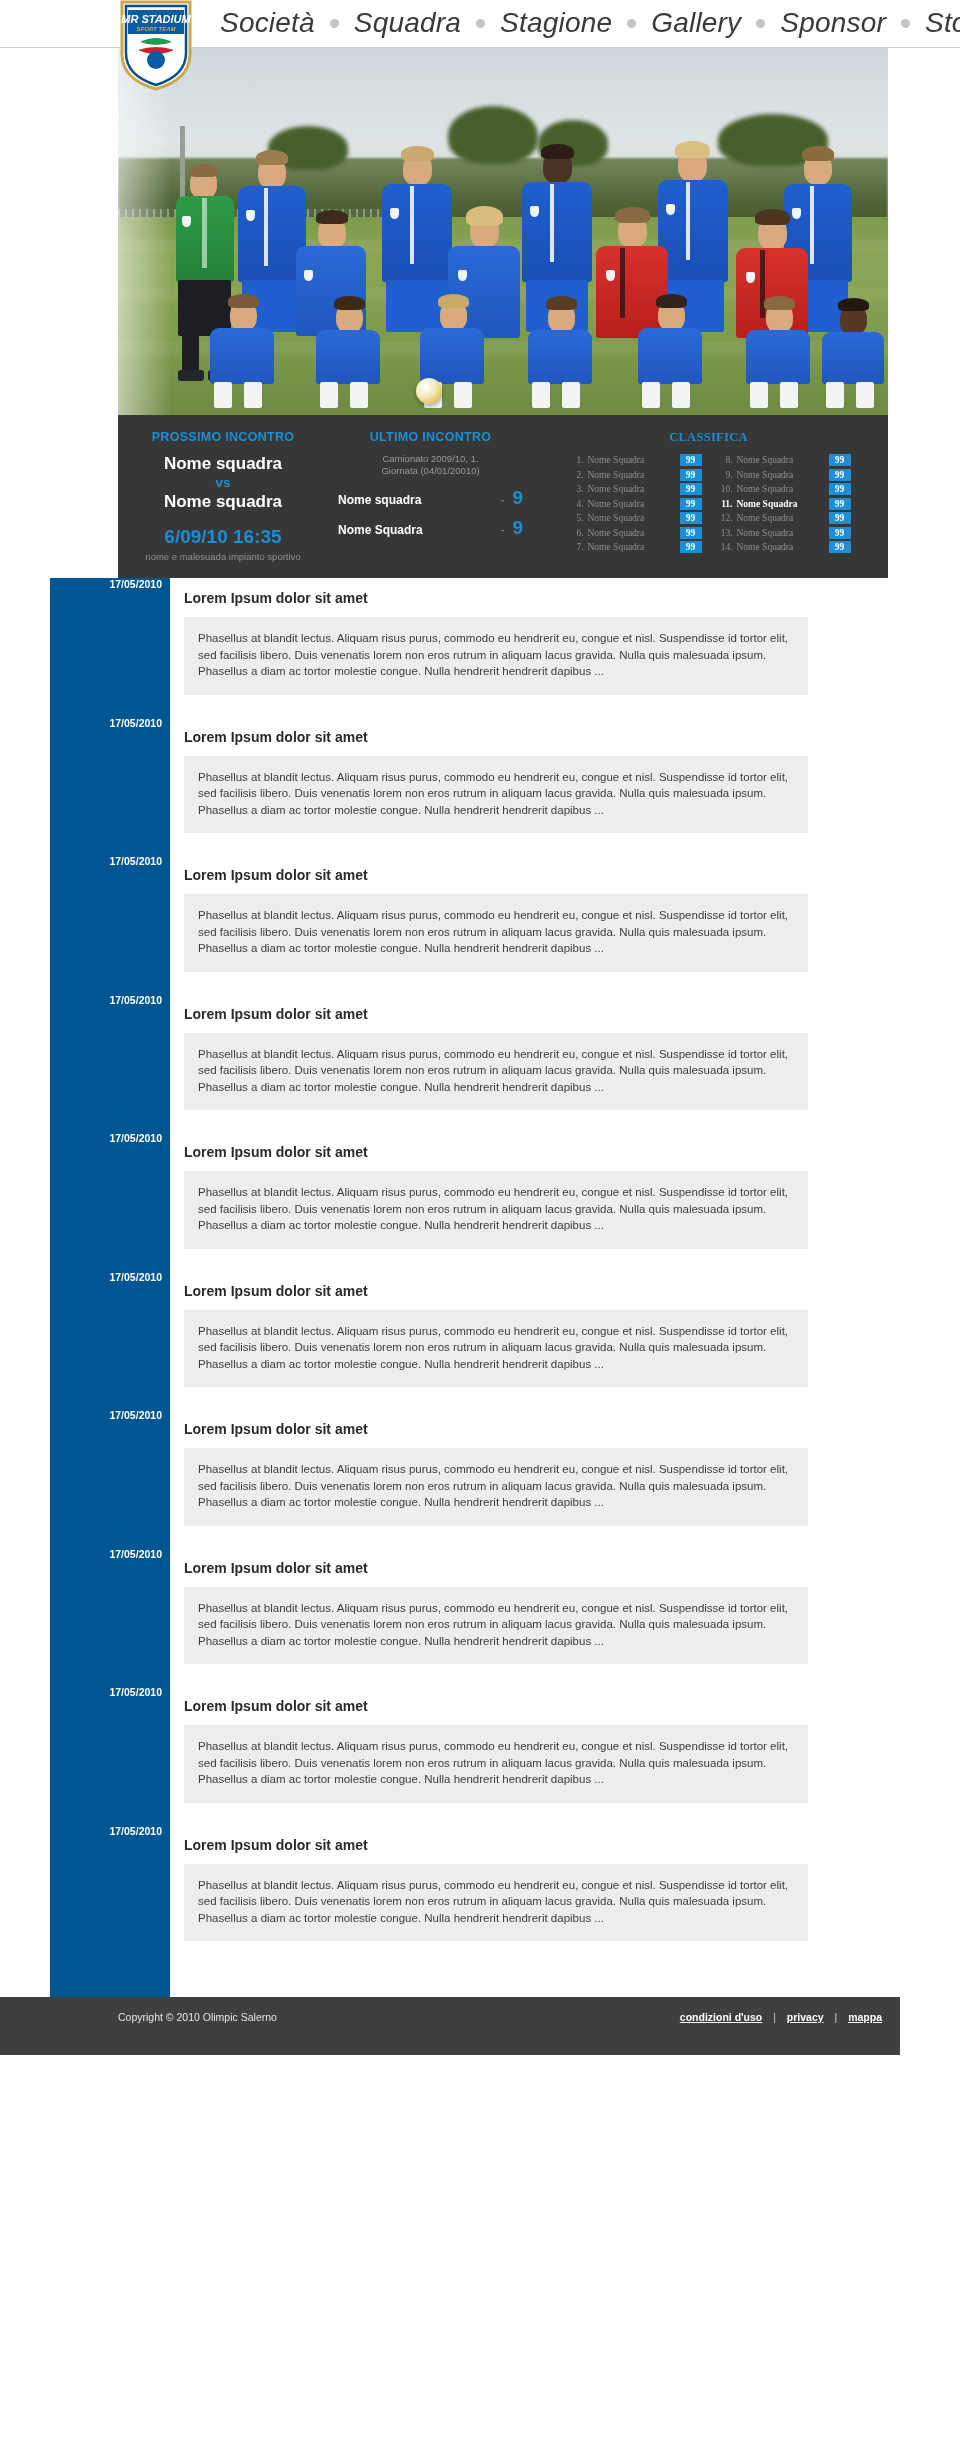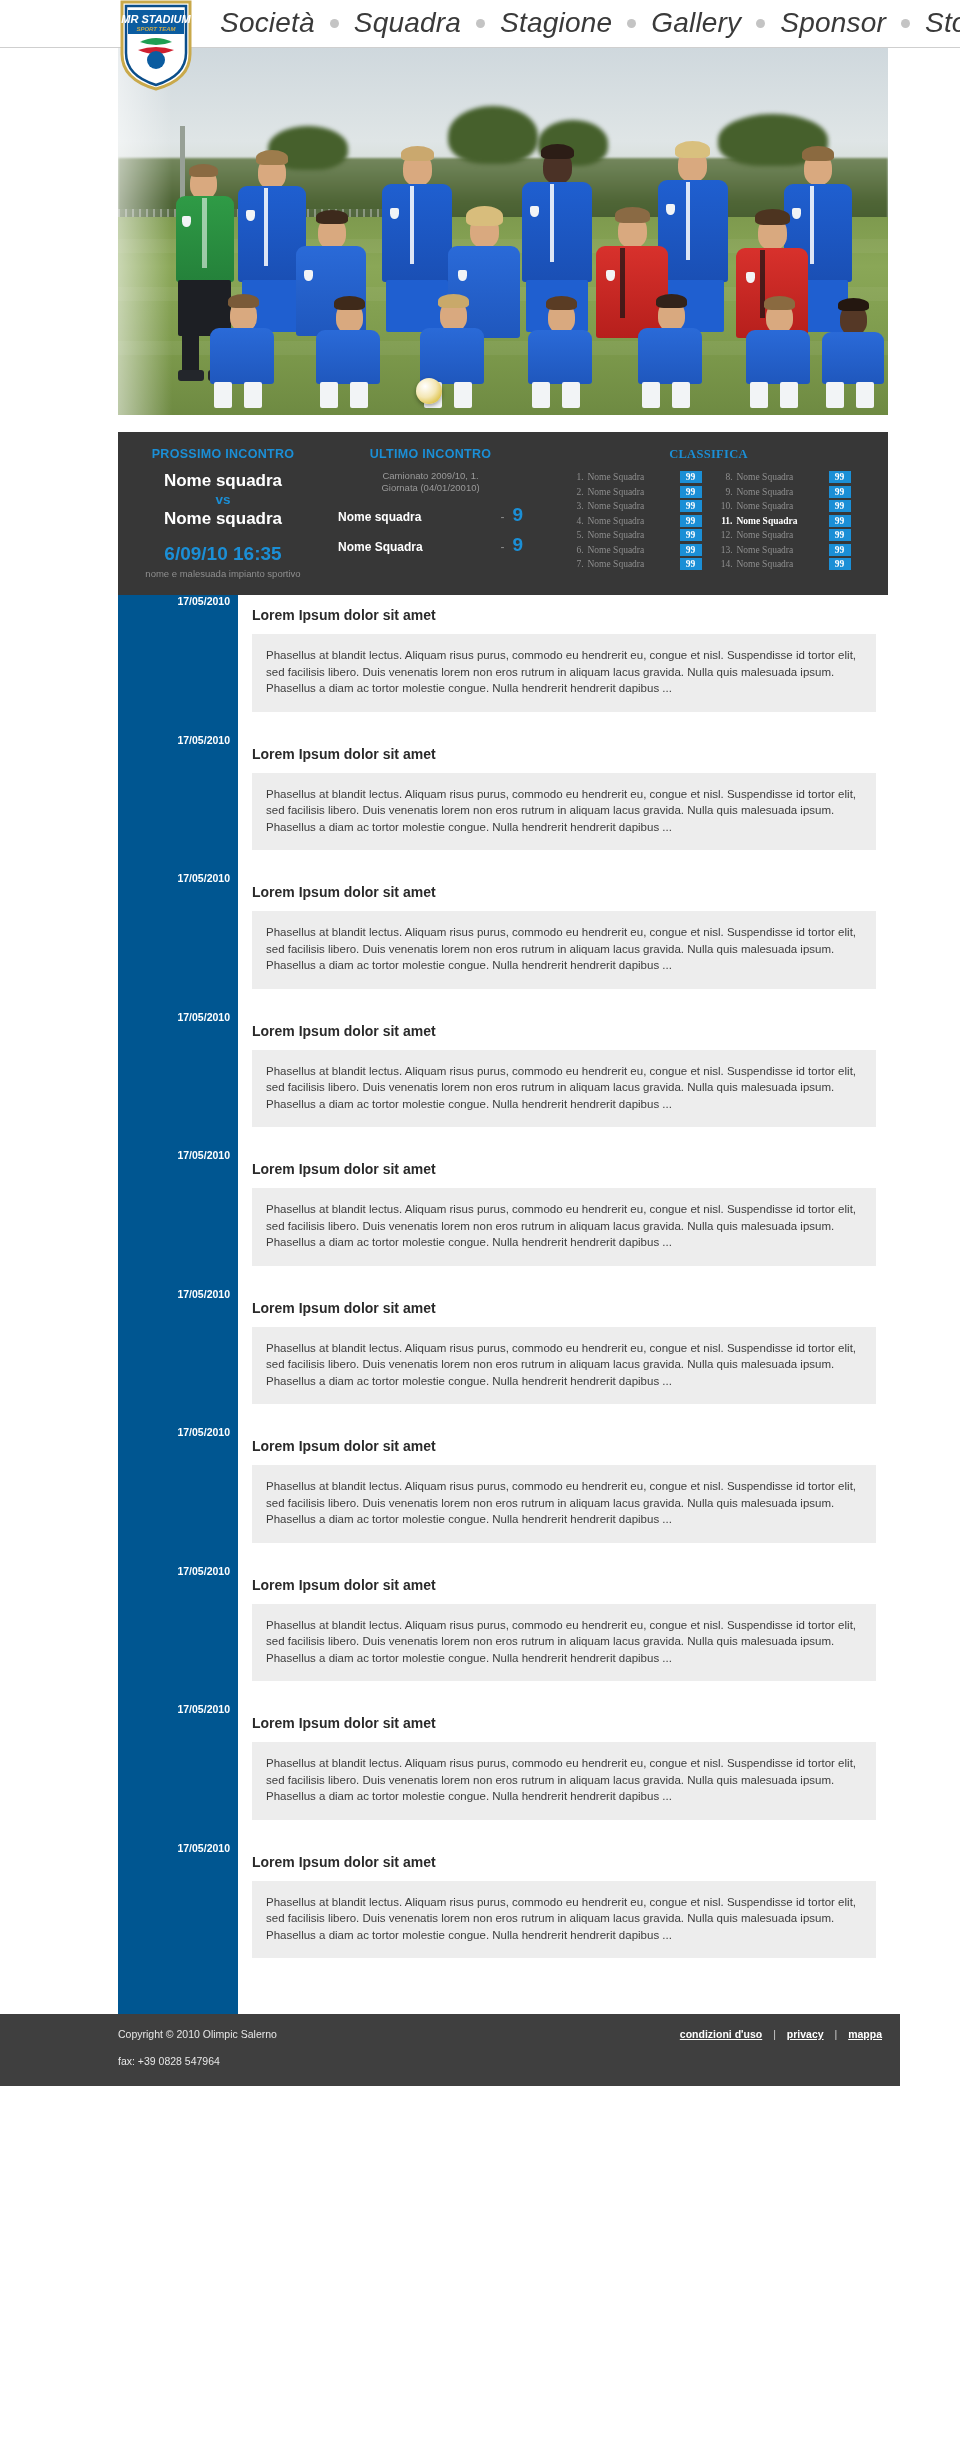--- a/index.html
+++ b/index.html
@@ -126,21 +126,20 @@
   }
 
   
   .infobar {
     margin-left: 118px;
     width: 770px;
     background: #373737;
     display: flex;
     padding: 12px 0 16px 0;
     position: relative;
-    margin-top: 17px;
   }
   .col-next  { width: 210px; padding: 3px 8px 0 8px; text-align: center; }
   .col-last  { width: 205px; padding: 3px 6px 0 6px; }
   .col-rank  { flex: 1; padding: 3px 10px 0 6px; font-family: Liberation Serif, serif; }
 
   .sec-title {
     color: #1b8fd6;
     font-size: 12.5px;
     font-weight: bold;
     letter-spacing: .3px;
@@ -179,21 +178,21 @@
   .rank-row.highlight .rank-pos,
   .rank-row.highlight .rank-name { color: #ffffff; font-weight: bold; }
   .rank-pts {
     background: #1b8fd6; color: #ffffff; font-size: 9.5px; font-weight: bold;
     width: 22px; text-align: center; line-height: 12px; margin-left: 4px;
   }
 
   
   .main {
     display: flex;
-    margin-left: 118px;
+    margin-left: 50px;
     width: 770px;
     min-height: 1000px;
     justify-content: center;
   }
   .sidebar {
     width: 120px;
     background: #005691;
     flex: 0 0 120px;
     padding-top: 20px;
   }
@@ -647,21 +646,20 @@
 
       </div>
     </div>
   </div>
 
   <div class="footer">
     <div class="footer-inner">
       <div class="footer-left">
         <div class="footer-copy">Copyright © 2010 Olimpic Salerno</div>
         <div class="footer-contact">
-          <div>fax: +39 0828 547964</div>
         </div>
       </div>
       <div class="footer-links">
         <a href="#">condizioni d'uso</a>
         <span class="sep">|</span>
         <a href="#">privacy</a>
         <span class="sep">|</span>
         <a href="#">mappa</a>
       </div>
     </div>

